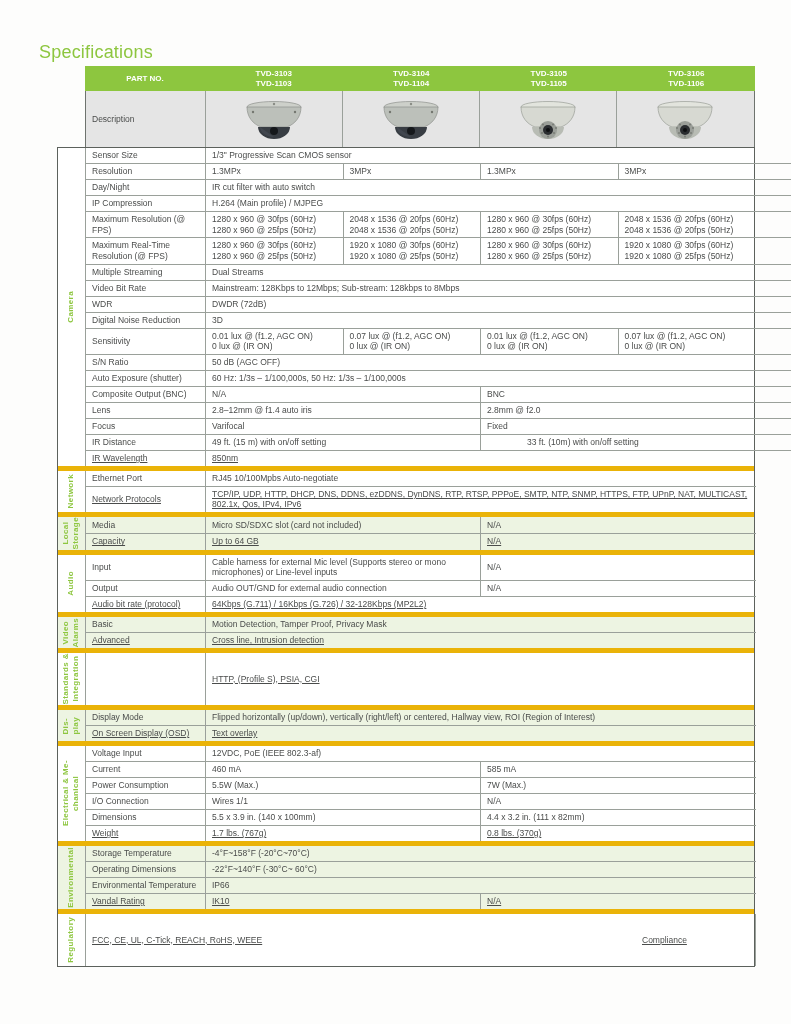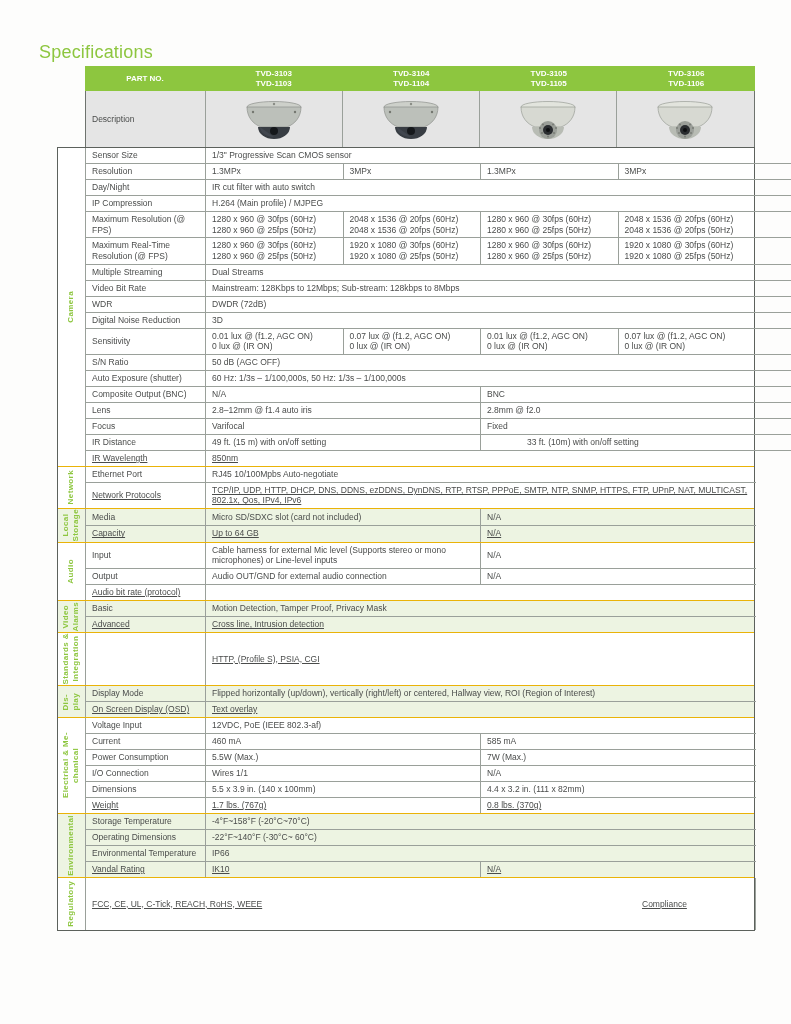--- a/index.html
+++ b/index.html
@@ -33,21 +33,21 @@
     font-size:8.5px; border-right:1px solid #9aa09a;
   }
   .desc-cam {
     width:137.5px; display:flex; align-items:center; justify-content:center;
     border-right:1px solid #9aa09a;
   }
   .desc-cam:last-child { border-right:none; }
 
   
   .table-body { border:1px solid #5c615c; }
-  .section { display:flex; border-top:1px solid #eab308; background:#ffffff; }
+  .section { display:flex; border-top:5px solid #eab308; background:#ffffff; }
   .section:first-child { border-top:none; }
   .section.tinted { background:#edf4e2; }
   .side-cell {
     width:28px; flex:0 0 28px; display:flex; align-items:center; justify-content:center;
     border-right:1px solid #9aa09a;
   }
   .side-label {
     writing-mode:vertical-rl; transform:rotate(180deg);
     color:#8dc63f; font-size:8px; font-weight:bold; letter-spacing:0.4px;
     white-space:pre-line; text-align:center; line-height:1.3;
@@ -303,20 +303,21 @@
               <div class="cell value-cell" style="flex: 0 0 275px; width: 275px;">Cable harness for external Mic level (Supports stereo or mono microphones) or Line-level inputs</div>
               <div class="cell value-cell last" style="flex: 0 0 275px; width: 275px;">N/A</div>
             </div>
             <div class="spec-row">
               <div class="cell label-cell">Output</div>
               <div class="cell value-cell" style="flex: 0 0 275px; width: 275px;">Audio OUT/GND for external audio connection</div>
               <div class="cell value-cell last" style="flex: 0 0 275px; width: 275px;">N/A</div>
             </div>
             <div class="spec-row">
               <div class="cell label-cell">Audio bit rate (protocol)</div>
+              <div class="cell value-cell last" style="flex: 0 0 550px; width: 550px;">64Kbps (G.711) / 16Kbps (G.726) / 32-128Kbps (MP2L2)</div>
             </div>
           </div>
         </div>
         <div class="section tinted">
           <div class="side-cell">
             <span class="side-label">Video
 Alarms</span>
           </div>
           <div class="rows">
             <div class="spec-row">

